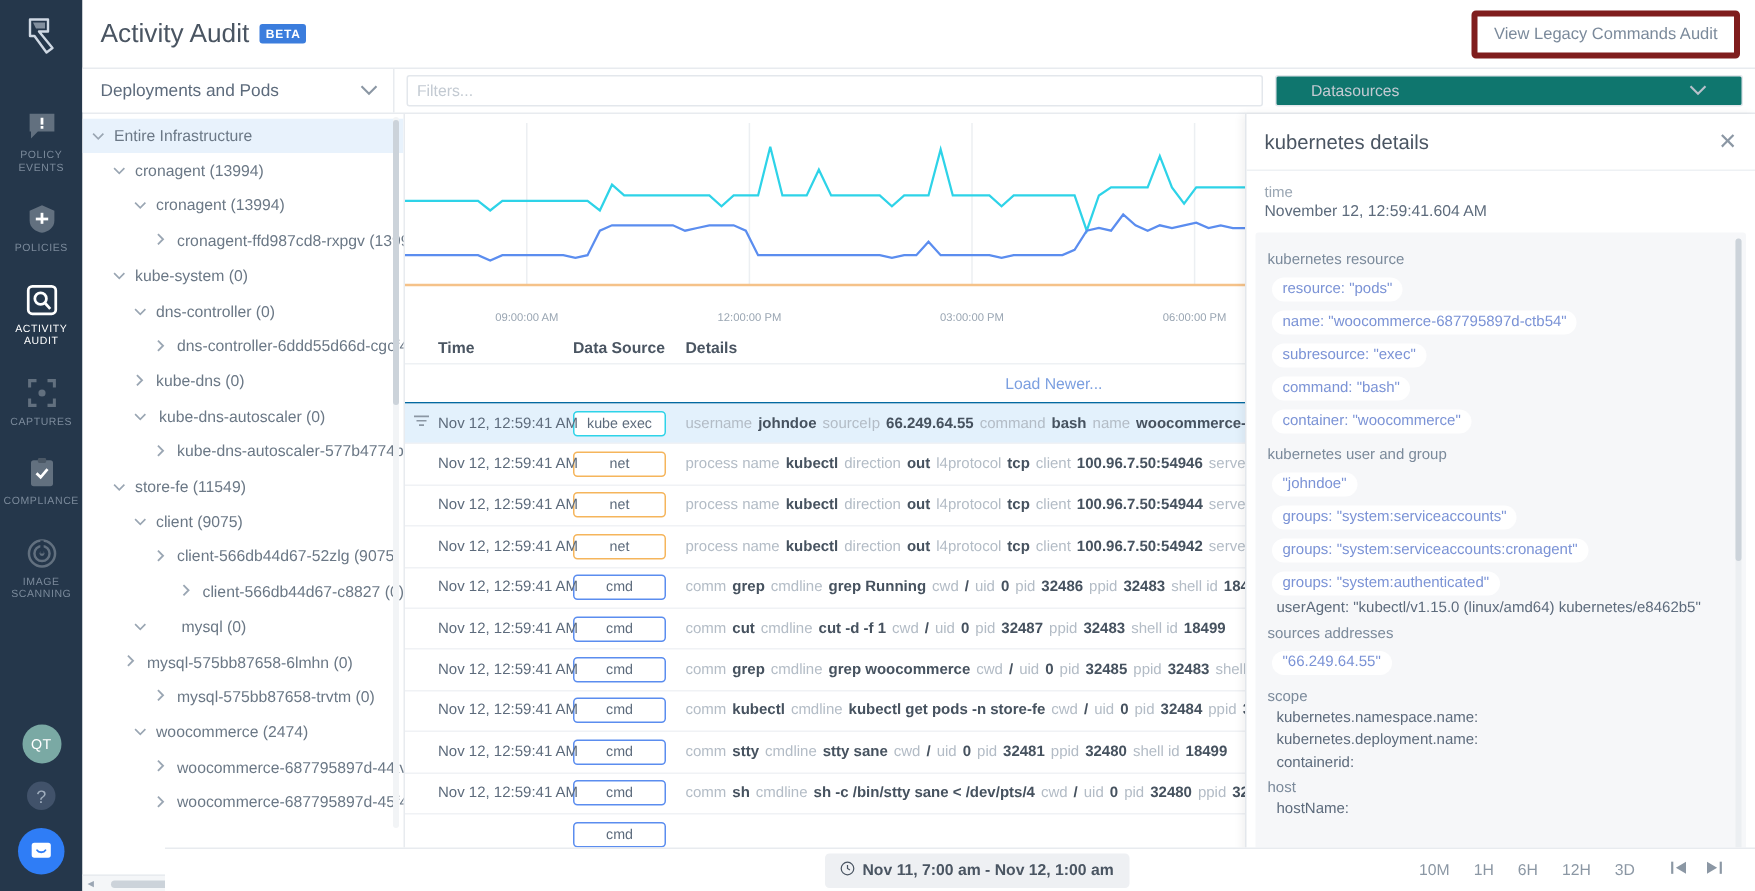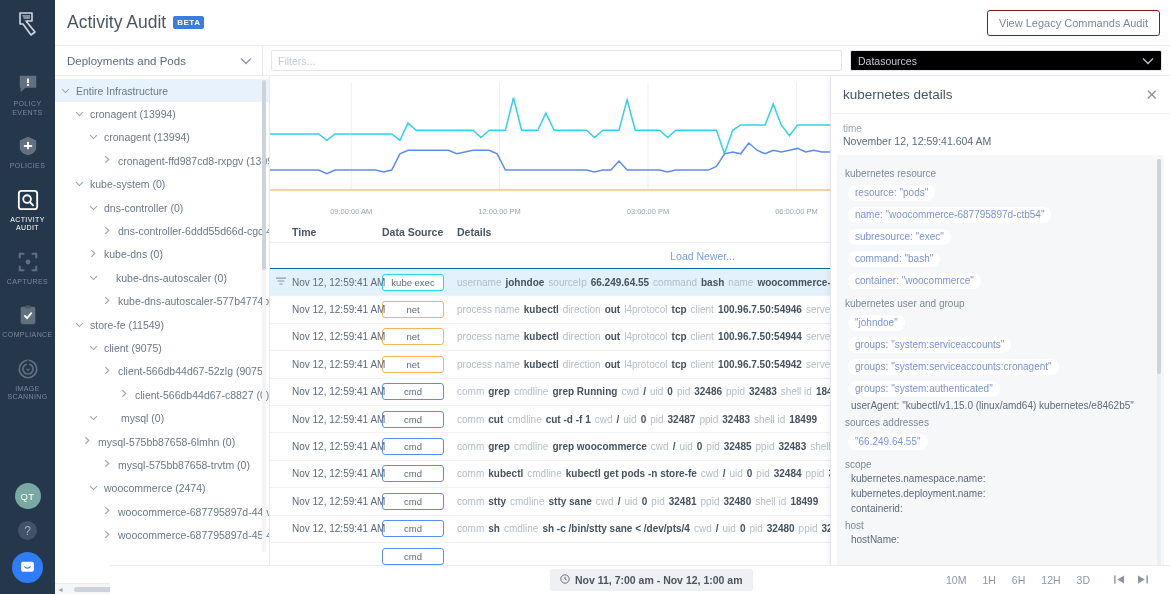--- a/index.html
+++ b/index.html
@@ -49,21 +49,21 @@
   .topbar {
     height: 46px; flex: 0 0 46px; background: #fff; border-bottom: 1px solid #e8ebef;
     display: flex; align-items: center; padding: 0 10px 0 12px;
   }
   .page-title { font-size: 17.5px; color: #4a5562; font-weight: 400; }
   .beta-badge {
     margin-left: 7px; background: #3b7ddd; color: #fff; font-size: 8px; font-weight: bold;
     padding: 2px 4px 1.5px; border-radius: 2px; letter-spacing: .5px;
   }
   .legacy-btn {
-    margin-left: auto; border: 1px solid #7f1d1d; background: #fff; color: #7b8a9b;
+    margin-left: auto; border: 4px solid #7f1d1d; background: #fff; color: #7b8a9b;
     font-size: 11px; padding: 6px 11px; border-radius: 3px; cursor: pointer;
     font-family: "Liberation Sans", sans-serif;
   }
 
   .filterbar {
     height: 29px; flex: 0 0 29px; display: flex; align-items: center;
     padding: 0 8px 0 0; gap: 8px; background:#fff;
   }
   .scope-select {
     width: 208px; height: 100%; border-right: 1px solid #e8ebef;
@@ -72,22 +72,22 @@
   }
   .scope-select .chev { margin-left: auto; }
   .filters-input {
     flex: 1; height: 21px; border: 1px solid #e3e7ec; border-radius: 2px;
     font-size: 10.5px; color: #5d6b7c; padding: 0 6px; background:#fff;
     font-family: "Liberation Sans", sans-serif;
   }
   .filters-input::placeholder { color: #c3cad2; }
   .datasources-select {
     width: 312px; height: 21px; border: 1px solid #e3e7ec; border-radius: 2px;
-    display: flex; align-items: center; padding: 0 7px; font-size: 10.5px; color: #c3cad2;
-    cursor: pointer; background:#000000;
+    display: flex; align-items: center; padding: 0 23px; font-size: 10.5px; color: #c3cad2;
+    cursor: pointer; background:#0f766e;
   }
   .datasources-select .chev { margin-left: auto; }
 
   .body-row { flex: 1; display: flex; min-height: 0; border-top: 1px solid #e8ebef; }
 
   
   .tree {
     width: 215px; flex: 0 0 215px; background: #fff; border-right: 1px solid #e8ebef;
     position: relative; overflow: hidden; padding-top: 3px;
   }
@@ -362,21 +362,21 @@
             <div class="tree-node" style="padding-left: 32px;">
               <span class="tree-arrow"><svg width="6" height="9" viewBox="0 0 7 10">
                   <path d="M1.5 1 L5.5 5 L1.5 9" fill="none" stroke="#9aa6b3" stroke-width="1.4"></path>
                 </svg></span>
               <span style="margin-left: 5px;">kube-dns (0)</span>
             </div>
             <div class="tree-node" style="padding-left: 32px;">
               <span class="tree-arrow"><svg width="9" height="6" viewBox="0 0 10 7">
                   <path d="M1 1.3 L5 5.3 L9 1.3" fill="none" stroke="#9aa6b3" stroke-width="1.3"></path>
                 </svg></span>
-              <span style="margin-left: 17px;">kube-dns-autoscaler (0)</span>
+              <span style="margin-left: 7px;">kube-dns-autoscaler (0)</span>
             </div>
             <div class="tree-node" style="padding-left: 46px;">
               <span class="tree-arrow"><svg width="6" height="9" viewBox="0 0 7 10">
                   <path d="M1.5 1 L5.5 5 L1.5 9" fill="none" stroke="#9aa6b3" stroke-width="1.4"></path>
                 </svg></span>
               <span style="margin-left: 5px;">kube-dns-autoscaler-577b4774b5-q9ns6</span>
             </div>
             <div class="tree-node" style="padding-left: 18px;">
               <span class="tree-arrow"><svg width="9" height="6" viewBox="0 0 10 7">
                   <path d="M1 1.3 L5 5.3 L9 1.3" fill="none" stroke="#9aa6b3" stroke-width="1.3"></path>

